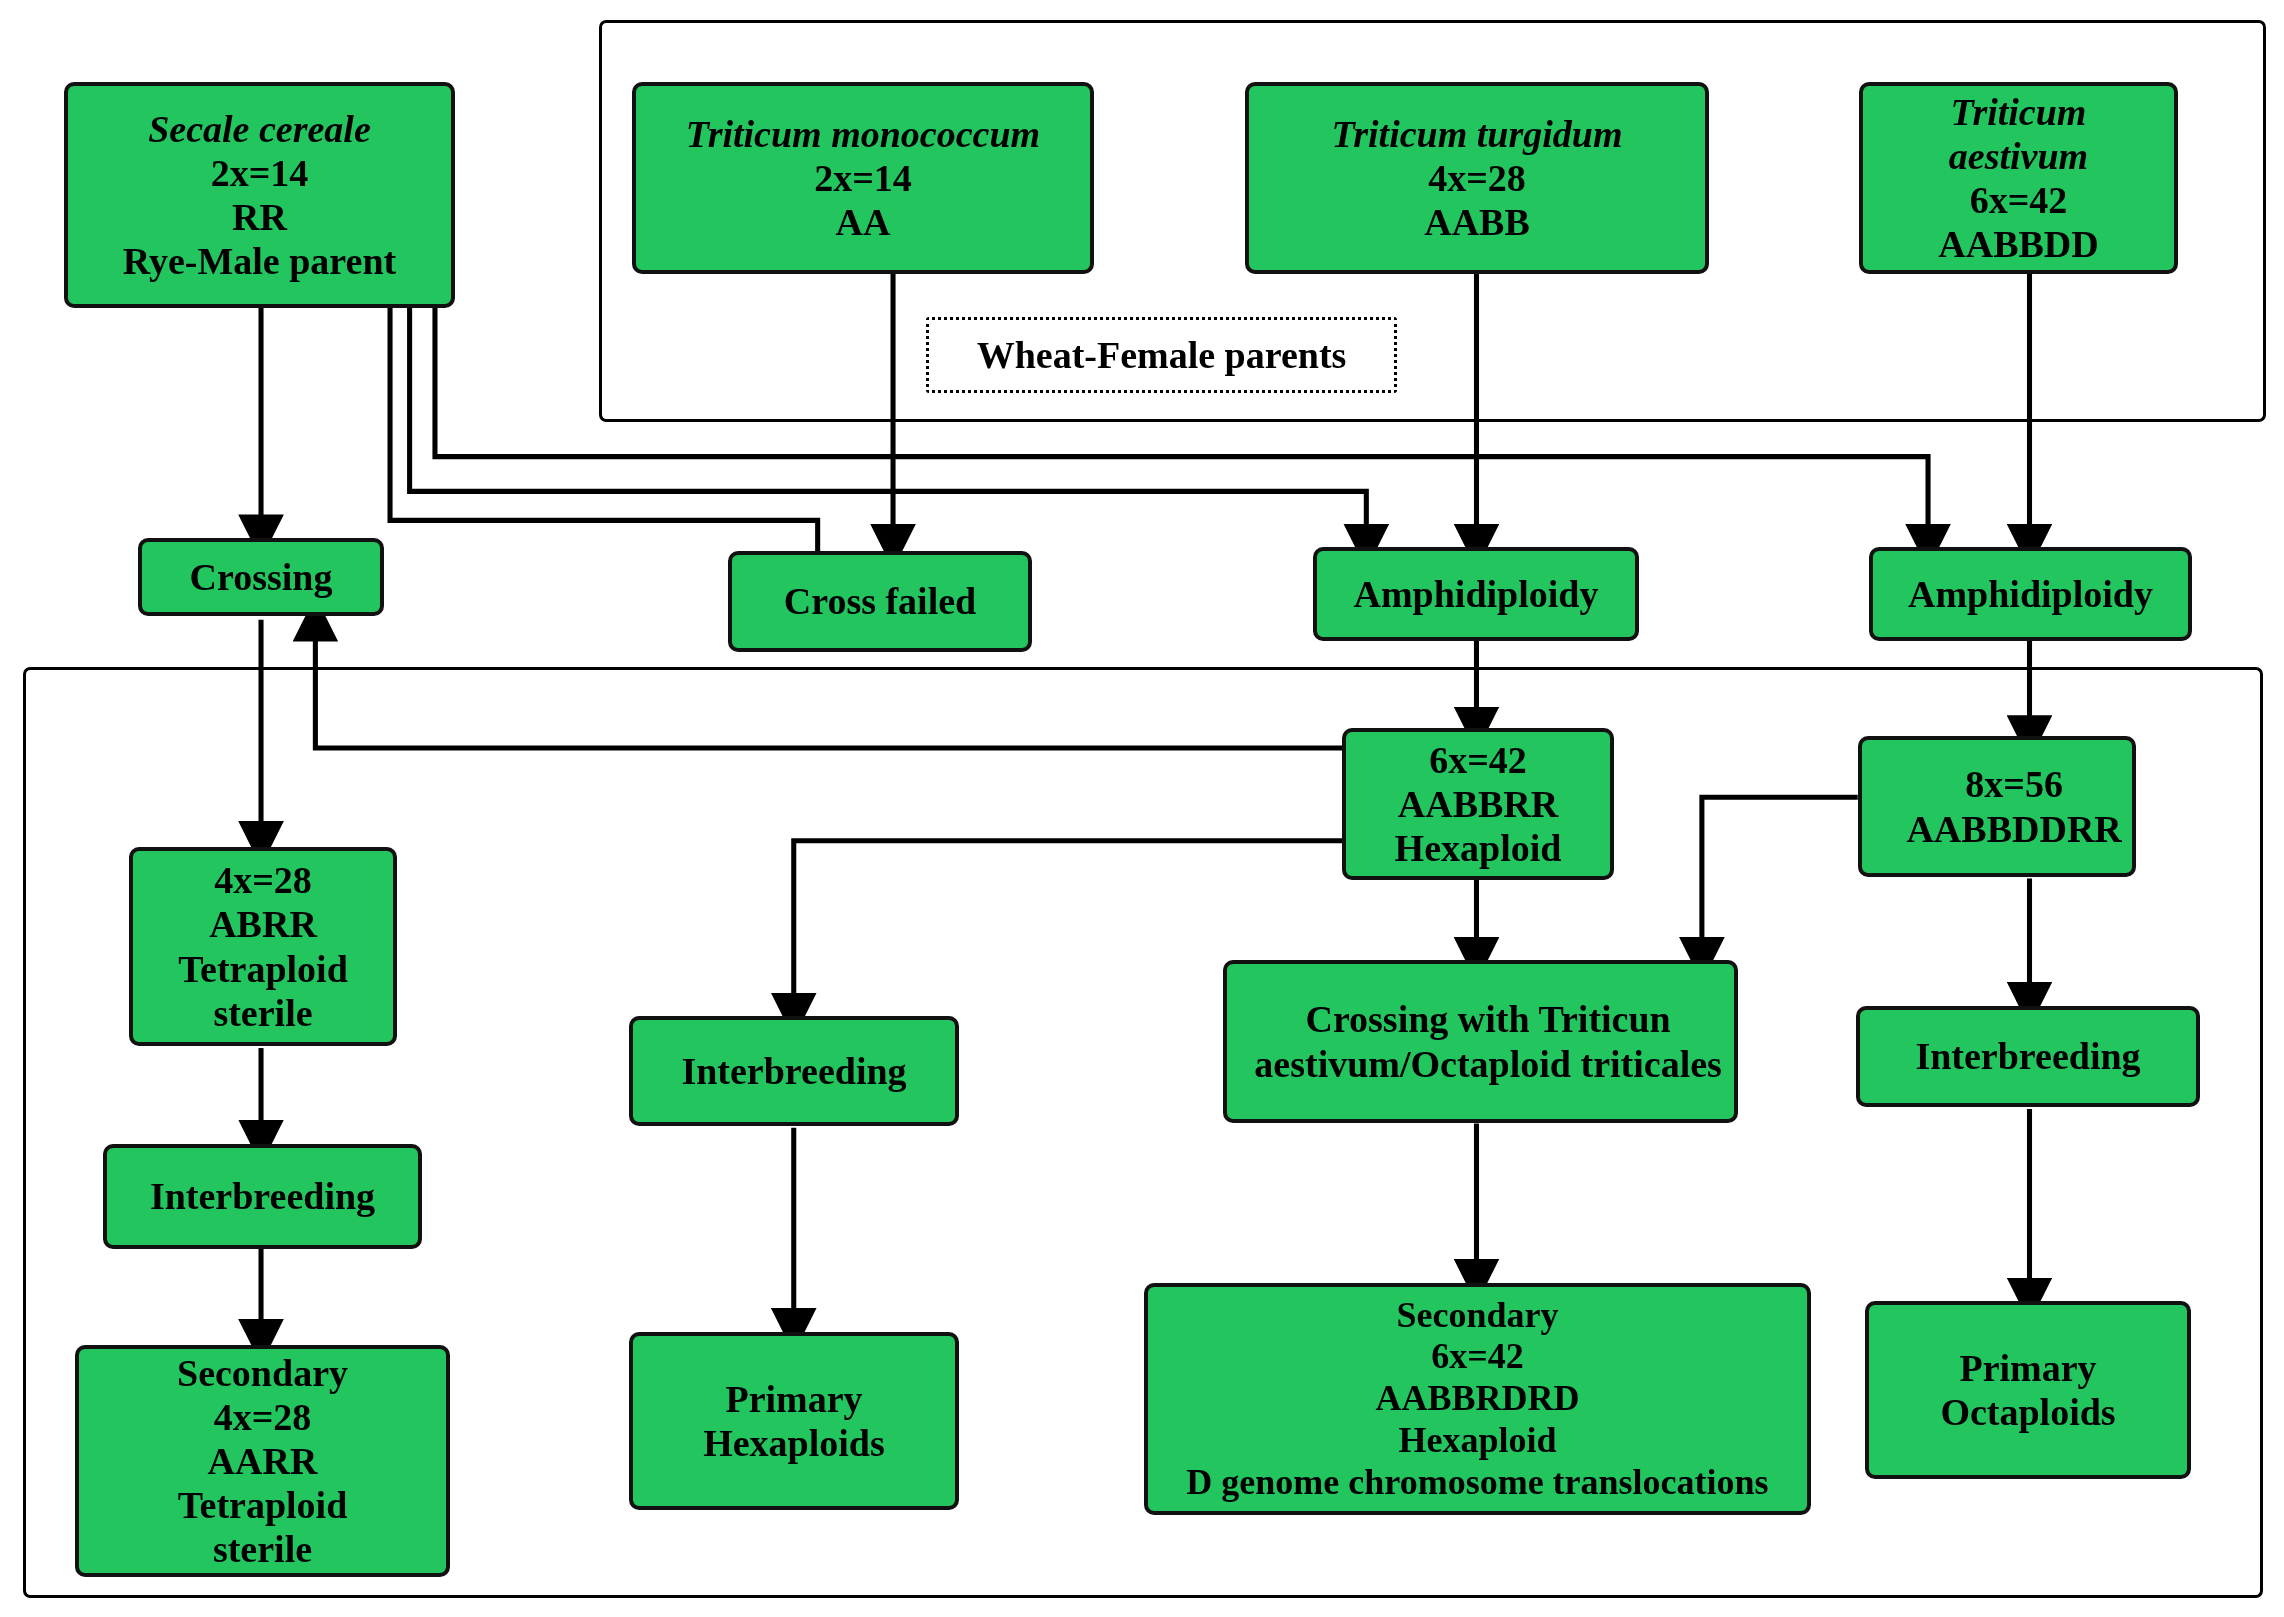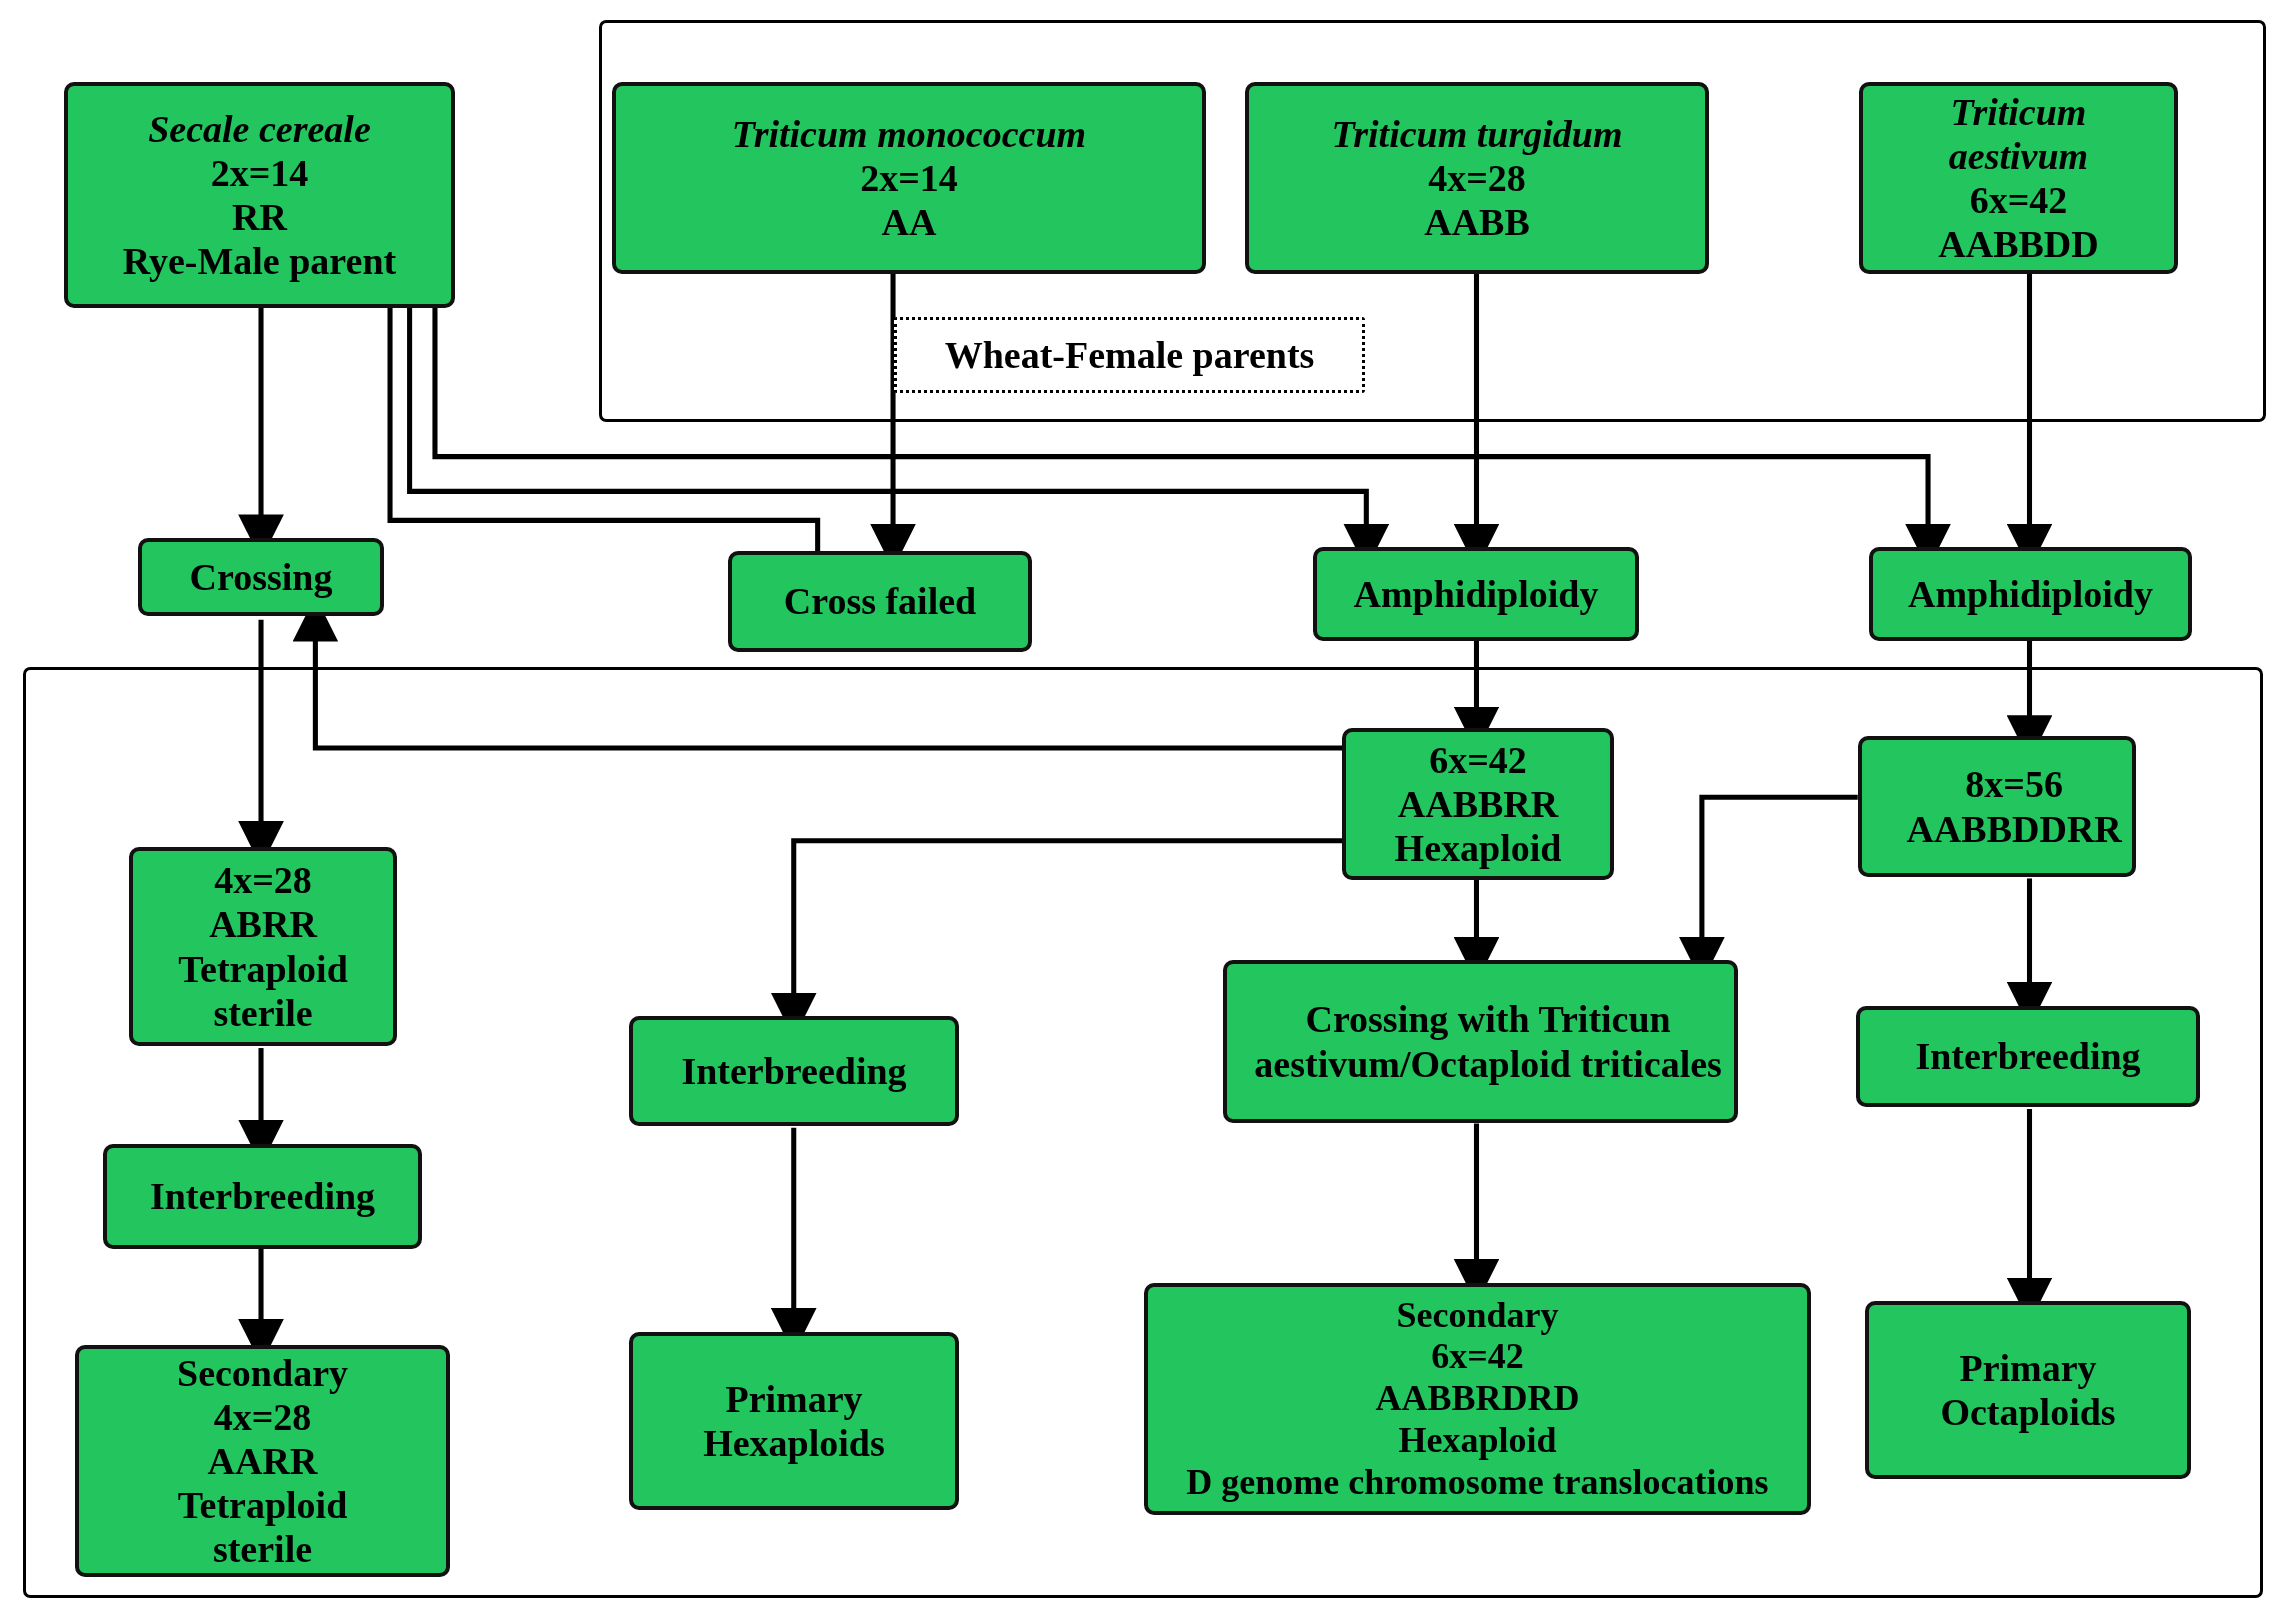--- a/index.html
+++ b/index.html
@@ -118,40 +118,40 @@
 
   <div class="group" style="left:22.5px;top:667px;width:2240px;height:931px;"></div>
 
   <div class="node f52" style="left:64px;top:82px;width:391px;height:226px;">
     <span class="ln sp">Secale cereale</span>
     <span class="ln">2x=14</span>
     <span class="ln">RR</span>
     <span class="ln">Rye-Male parent</span>
   </div>
 
-  <div class="node f52" style="left:612px;top:82px;width:594px;height:192px;">
+  <div class="node f52" style="left:632px;top:82px;width:462px;height:192px;">
     <span class="ln sp">Triticum monococcum</span>
     <span class="ln">2x=14</span>
     <span class="ln">AA</span>
   </div>
 
   <div class="node f52" style="left:1245px;top:82px;width:464px;height:192px;">
     <span class="ln sp">Triticum turgidum</span>
     <span class="ln">4x=28</span>
     <span class="ln">AABB</span>
   </div>
 
   <div class="node f52" style="left:1859px;top:82px;width:319px;height:192px;">
     <span class="ln sp">Triticum</span>
     <span class="ln sp">aestivum</span>
     <span class="ln">6x=42</span>
     <span class="ln">AABBDD</span>
   </div>
 
-  <div class="dotted f52" style="left:894px;top:317px;width:471px;height:76px;">
+  <div class="dotted f52" style="left:926px;top:317px;width:471px;height:76px;">
     <span>Wheat-Female parents</span>
   </div>
 
   <div class="node f52" style="left:138px;top:538px;width:246px;height:78px;text-align:right;">
     <span class="ln">Crossing</span>
   </div>
 
   <div class="node f52" style="left:728px;top:551px;width:304px;height:101px;">
     <span class="ln">Cross failed</span>
   </div>

